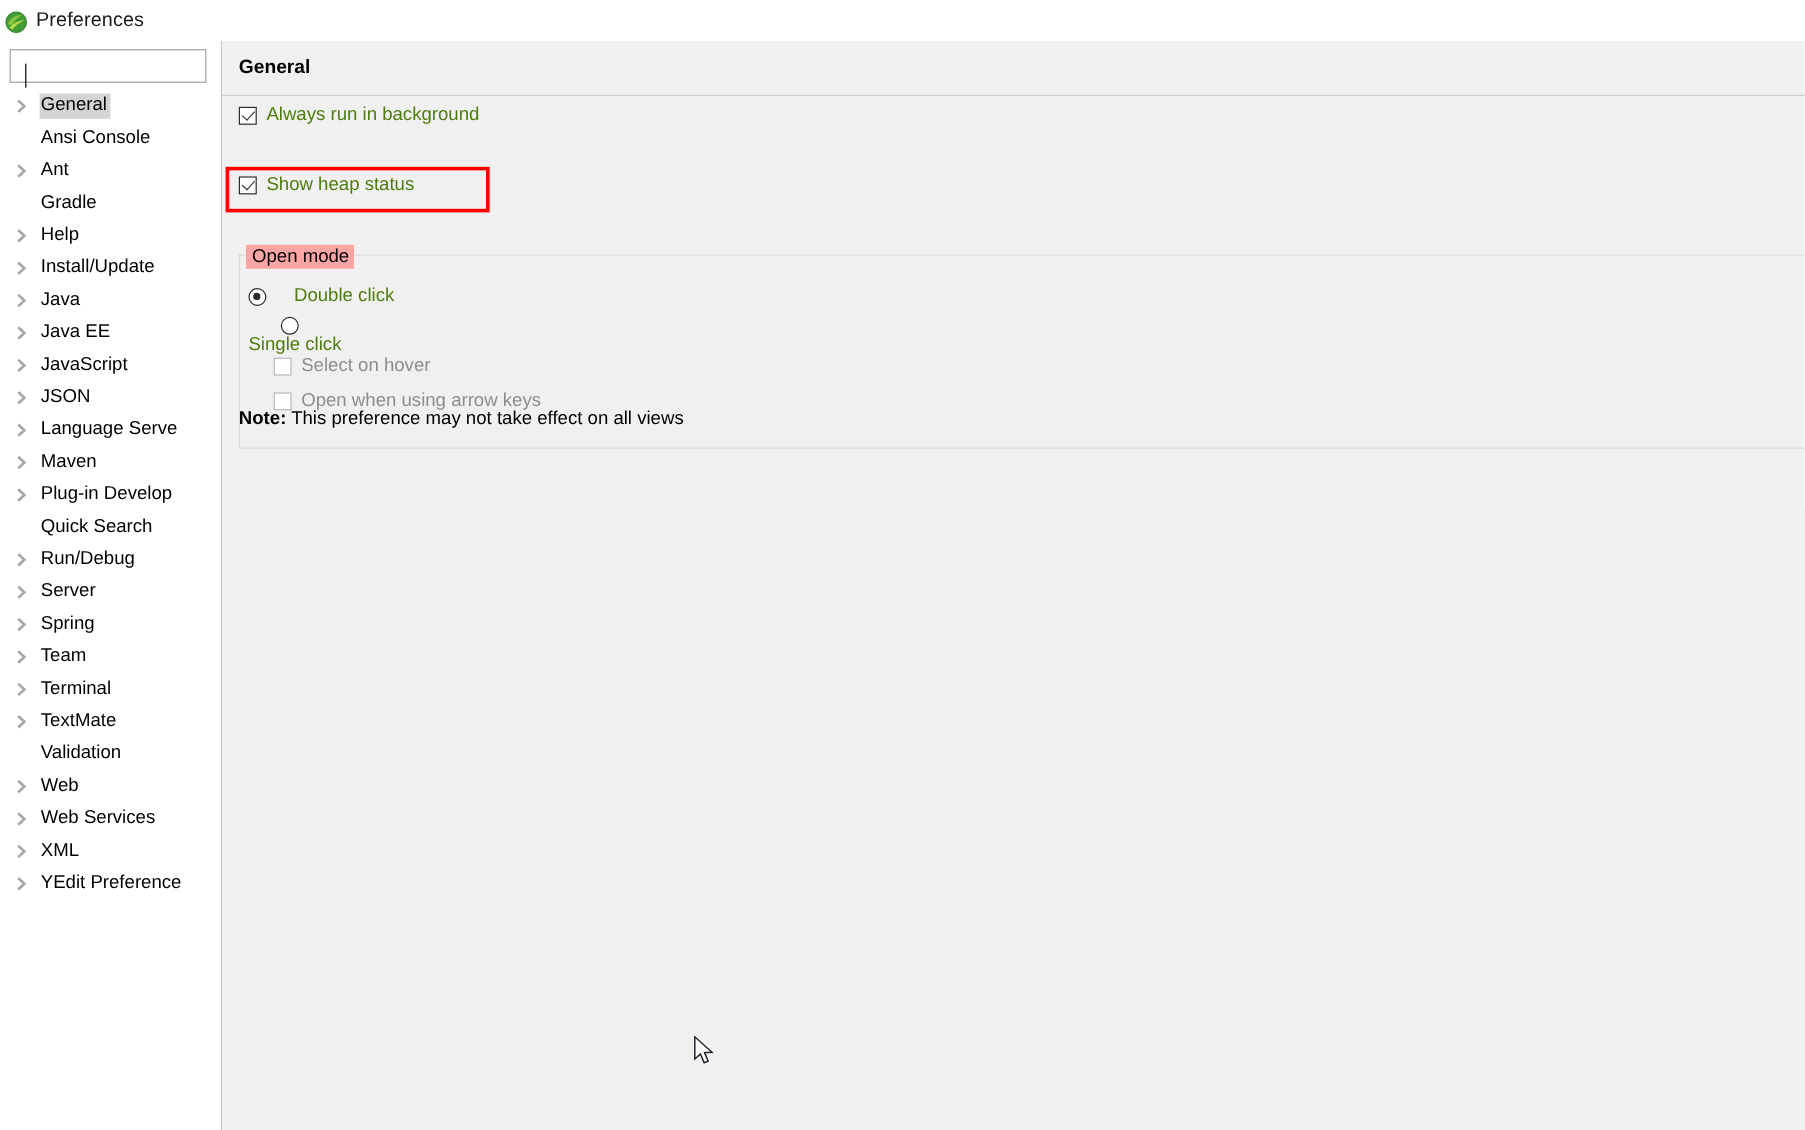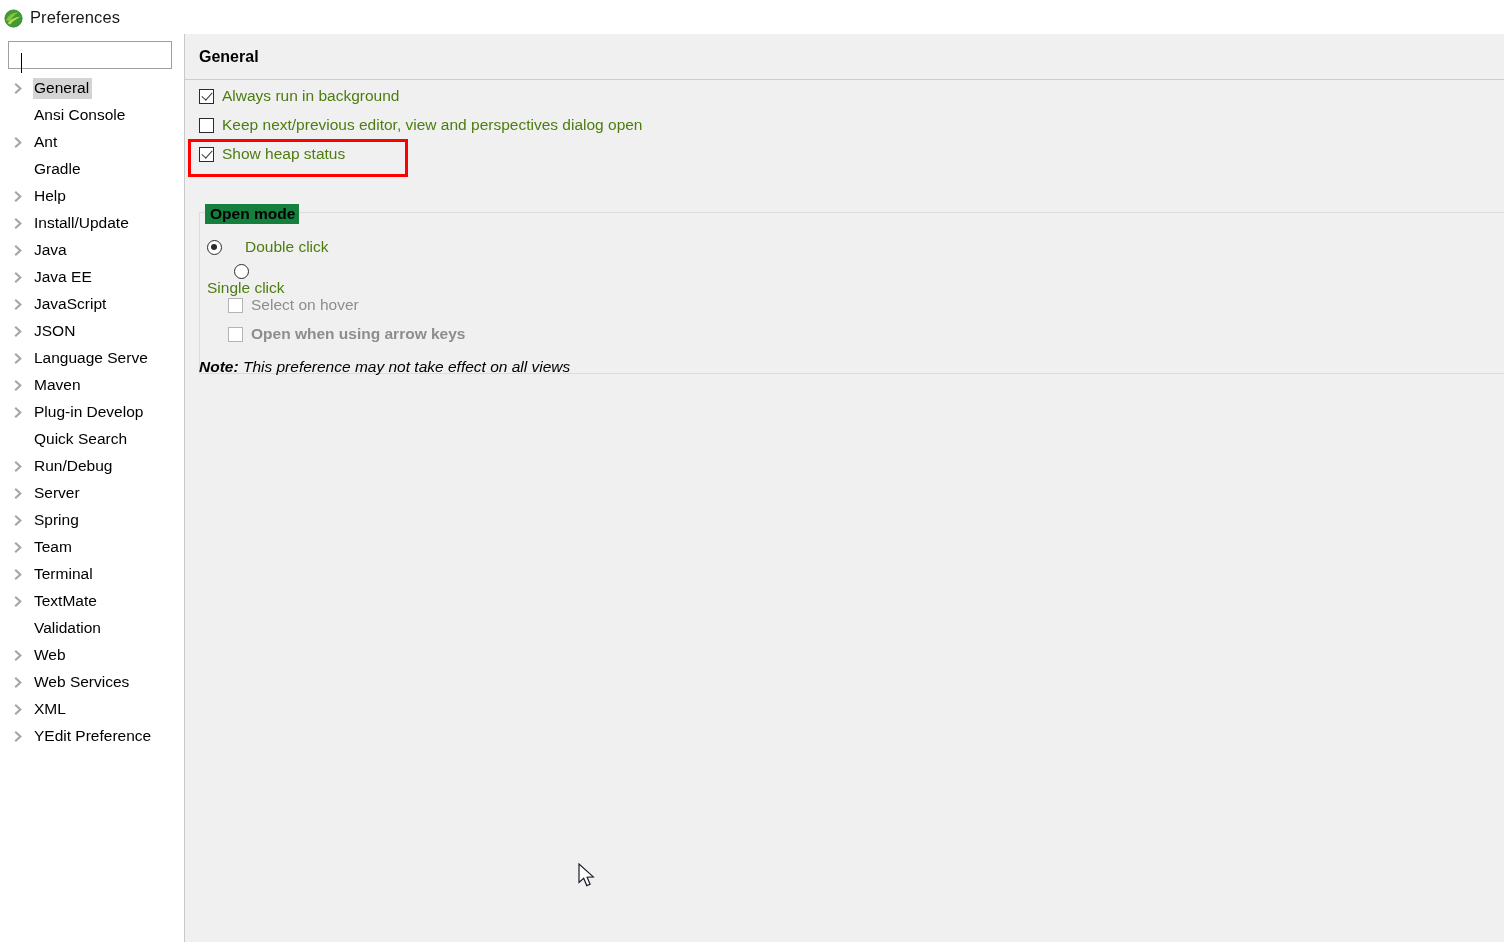--- a/index.html
+++ b/index.html
@@ -204,26 +204,25 @@
     left: 199px; top: 212px;
     width: 1310px;
     height: 162px;
     border: 1px solid #dcdcdc;
     border-right: 0;
     box-sizing: border-box;
   }
   #openmode-legend {
     position: absolute;
     left: 199px; top: 211px;
-    background: #15803d;
+    background: #fca5a5;
     padding: 0 4px 0 5px;
     font-size: 15.5px;
     color: #000;
     line-height: 20px;
-    font-weight: bold;
   }
 
   .radio {
     width: 15px; height: 15px;
     border: 1.4px solid #2b2b2b;
     border-radius: 50%;
     background: #ffffff;
     box-sizing: border-box;
     margin-right: 8px;
     position: relative;
@@ -481,24 +480,20 @@
 <div id="rightpane">
 
   <div id="page-title">General</div>
   <div id="title-rule"></div>
 
   <div class="opt-row" style="left:14px; top:53px;">
     <span class="cbox checked"></span>
     <span class="opt-label">Always run in background</span>
   </div>
 
-  <div class="opt-row" style="left:14px; top:82px;">
-    <span class="cbox"></span>
-    <span class="opt-label">Keep next/previous editor, view and perspectives dialog open</span>
-  </div>
 
   <div class="opt-row" style="left:14px; top:111px;">
     <span class="cbox checked"></span>
     <span class="opt-label">Show heap status</span>
   </div>
 
 
   <div id="openmode-group" style="left:14px; top:178px;"></div>
   <div id="openmode-legend" style="left:20px; top:170px;">Open mode</div>
 
@@ -510,26 +505,26 @@
   <div class="opt-row" style="left:22px; top:230px;flex-direction:column;">
     <span class="radio"></span>
     <span class="opt-label">Single click</span>
   </div>
 
   <div class="opt-row" style="left:43px; top:262px;">
     <span class="cbox disabled"></span>
     <span class="opt-label disabled">Select on hover</span>
   </div>
 
-  <div class="opt-row" style="left:43px; top:291px;font-weight:bold;">
+  <div class="opt-row" style="left:43px; top:291px;">
     <span class="cbox disabled"></span>
     <span class="opt-label disabled">Open when using arrow keys</span>
   </div>
 
-  <div id="note-row" style="left:14px; top:324px;font-style:italic;">
+  <div id="note-row" style="left:14px; top:306px;">
     <span id="note-label">Note:</span><span id="note-text"> This preference may not take effect on all views</span>
   </div>
 </div>
 
 <div id="red-box" style="border-color: rgb(254, 0, 0);"></div>
 
 <div id="cursor">
   <svg width="20" height="27" viewBox="0 0 20 27">
     <polygon points="1,1 1,19.5 5.7,15.3 8.8,22.6 12.1,21.2 9.1,14.2 15.3,13.9" fill="#ffffff" stroke="#1c1c28" stroke-width="1.2" stroke-linejoin="miter"></polygon>
   </svg>

